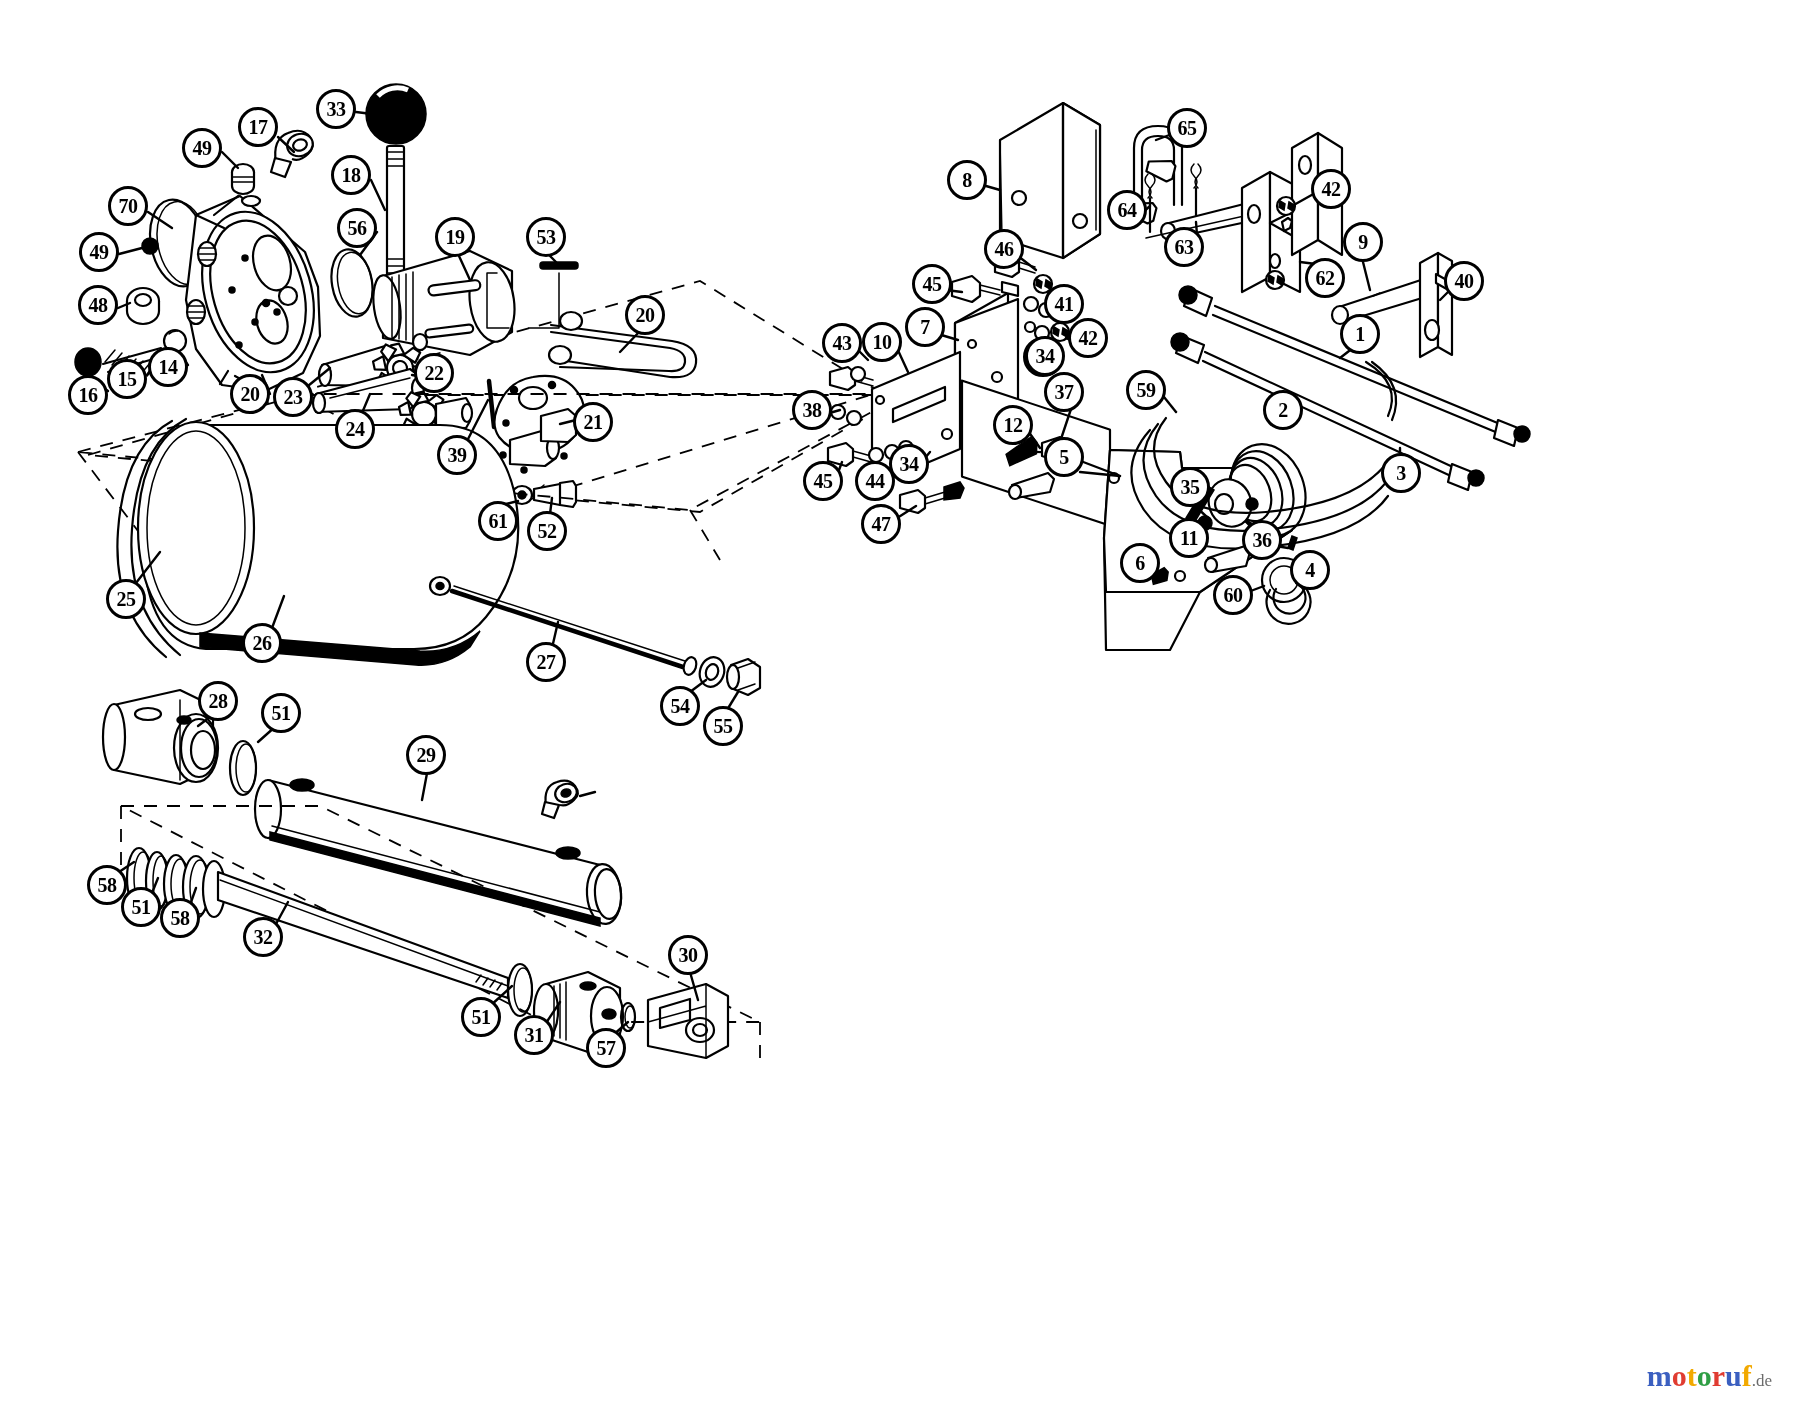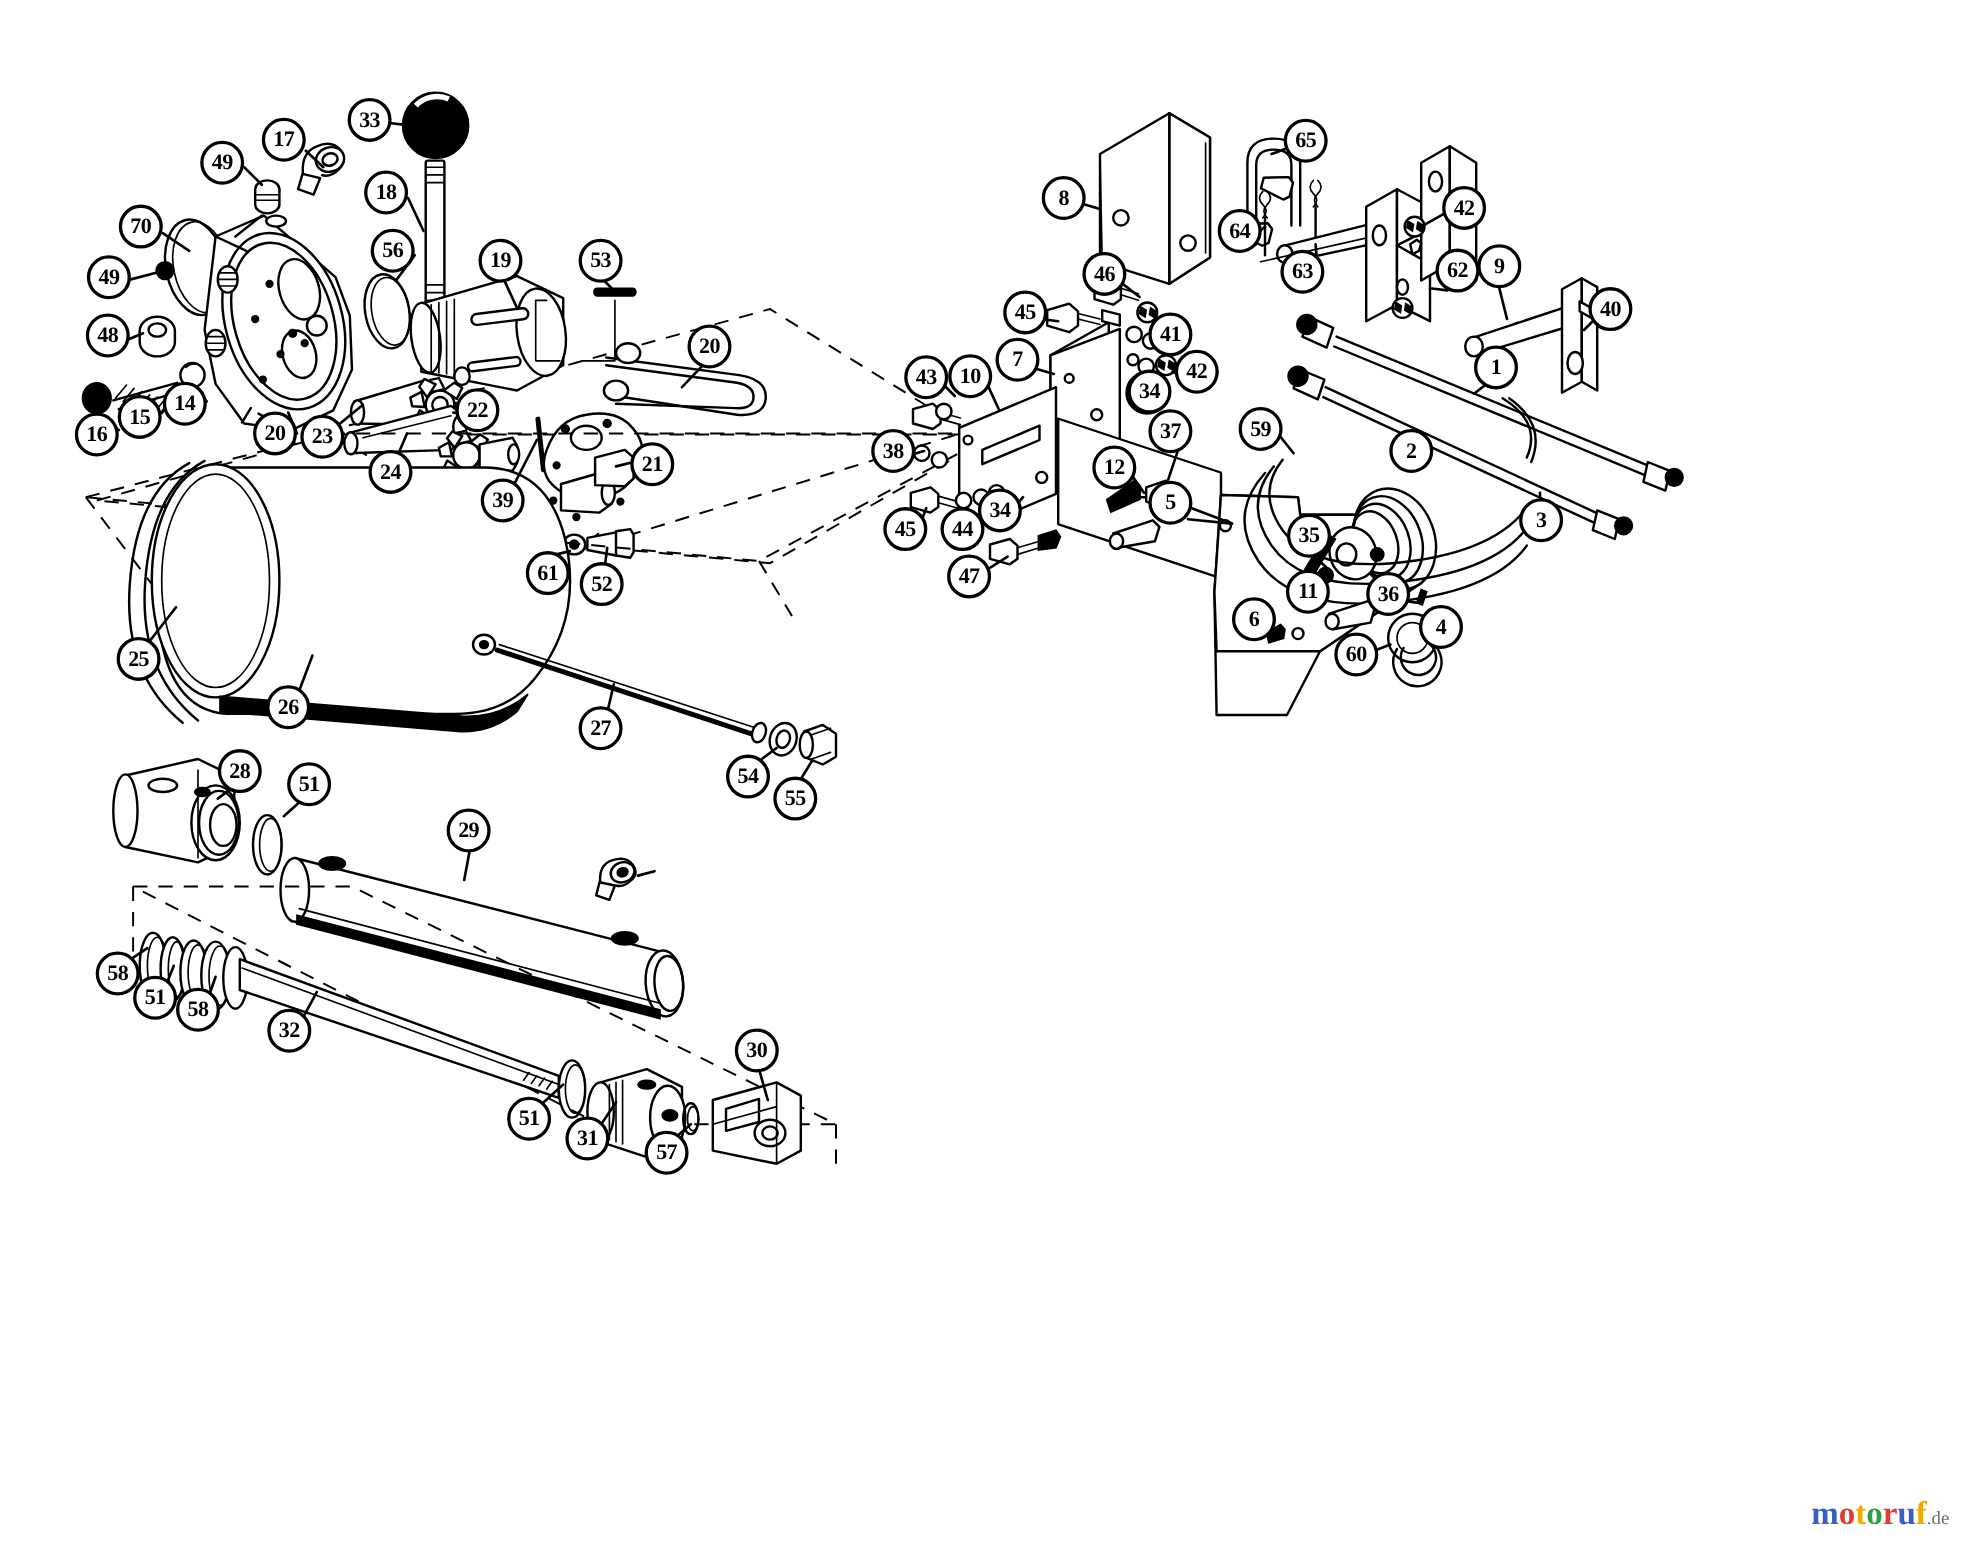--- a/index.html
+++ b/index.html
@@ -665,21 +665,21 @@
       <div class="callout" style="left: 526px; top: 217px;">53</div>
       <div class="callout" style="left: 660px; top: 686px;">54</div>
       <div class="callout" style="left: 703px; top: 706px;">55</div>
       <div class="callout" style="left: 337px; top: 208px;">56</div>
       <div class="callout" style="left: 586px; top: 1028px;">57</div>
       <div class="callout" style="left: 87px; top: 865px;">58</div>
       <div class="callout" style="left: 160px; top: 898px;">58</div>
       <div class="callout" style="left: 1126px; top: 370px;">59</div>
       <div class="callout" style="left: 1213px; top: 575px; text-align: right;">60</div>
       <div class="callout" style="left: 478px; top: 501px;">61</div>
-      <div class="callout" style="left: 1305px; top: 226px; text-align: right;">62</div>
+      <div class="callout" style="left: 1305px; top: 258px; text-align: right;">62</div>
       <div class="callout" style="left: 1164px; top: 227px;">63</div>
       <div class="callout" style="left: 1107px; top: 190px; text-align: right;">64</div>
       <div class="callout" style="left: 1167px; top: 108px;">65</div>
       <div class="callout" style="left: 1068px; top: 318px;">42</div>
       <div class="callout" style="left: 1025px; top: 336px;">34</div>
       <div class="callout" style="left: 889px; top: 444px;">34</div>
     </div>
 
   <div id="watermark"><span style="color: rgb(59, 95, 192);">m</span><span style="color: rgb(224, 60, 49);">o</span><span style="color: rgb(242, 169, 0);">t</span><span style="color: rgb(47, 158, 68);">o</span><span style="color: rgb(224, 60, 49);">r</span><span style="color: rgb(59, 95, 192);">u</span><span style="color: rgb(242, 169, 0);">f</span><span style="color: rgb(107, 107, 107); font-size: 17px; font-weight: normal;">.de</span></div>
 

